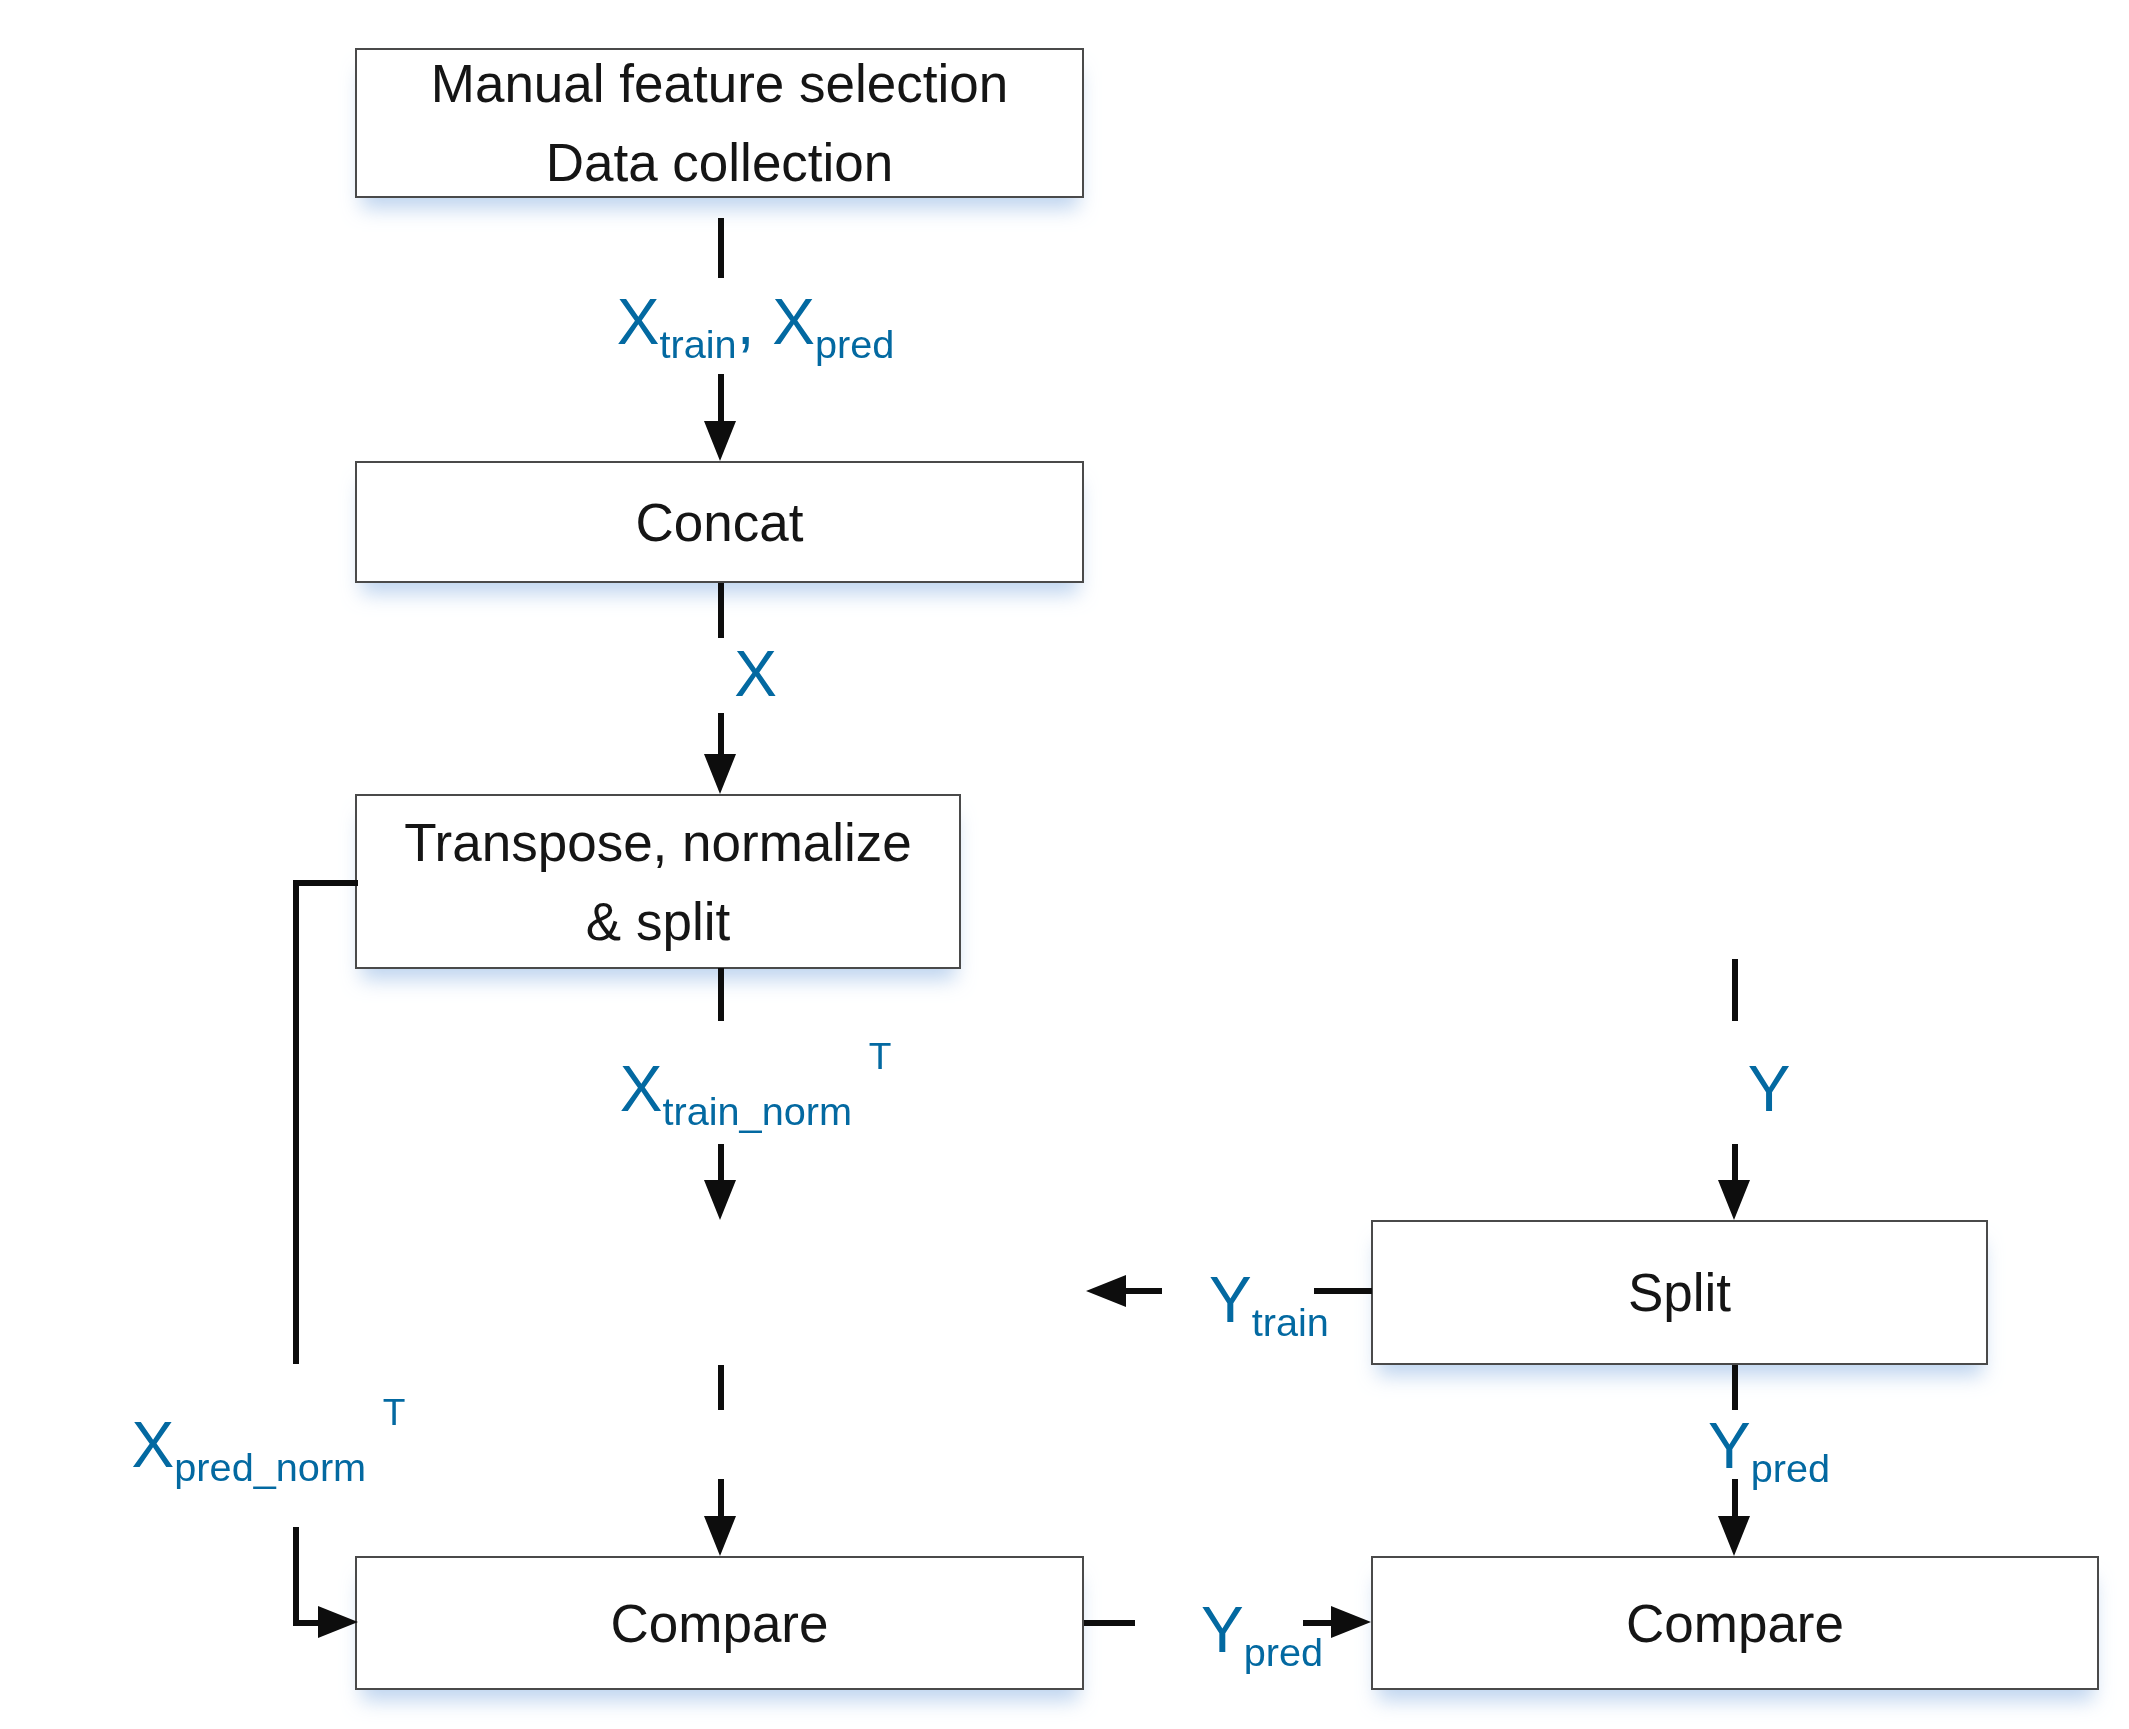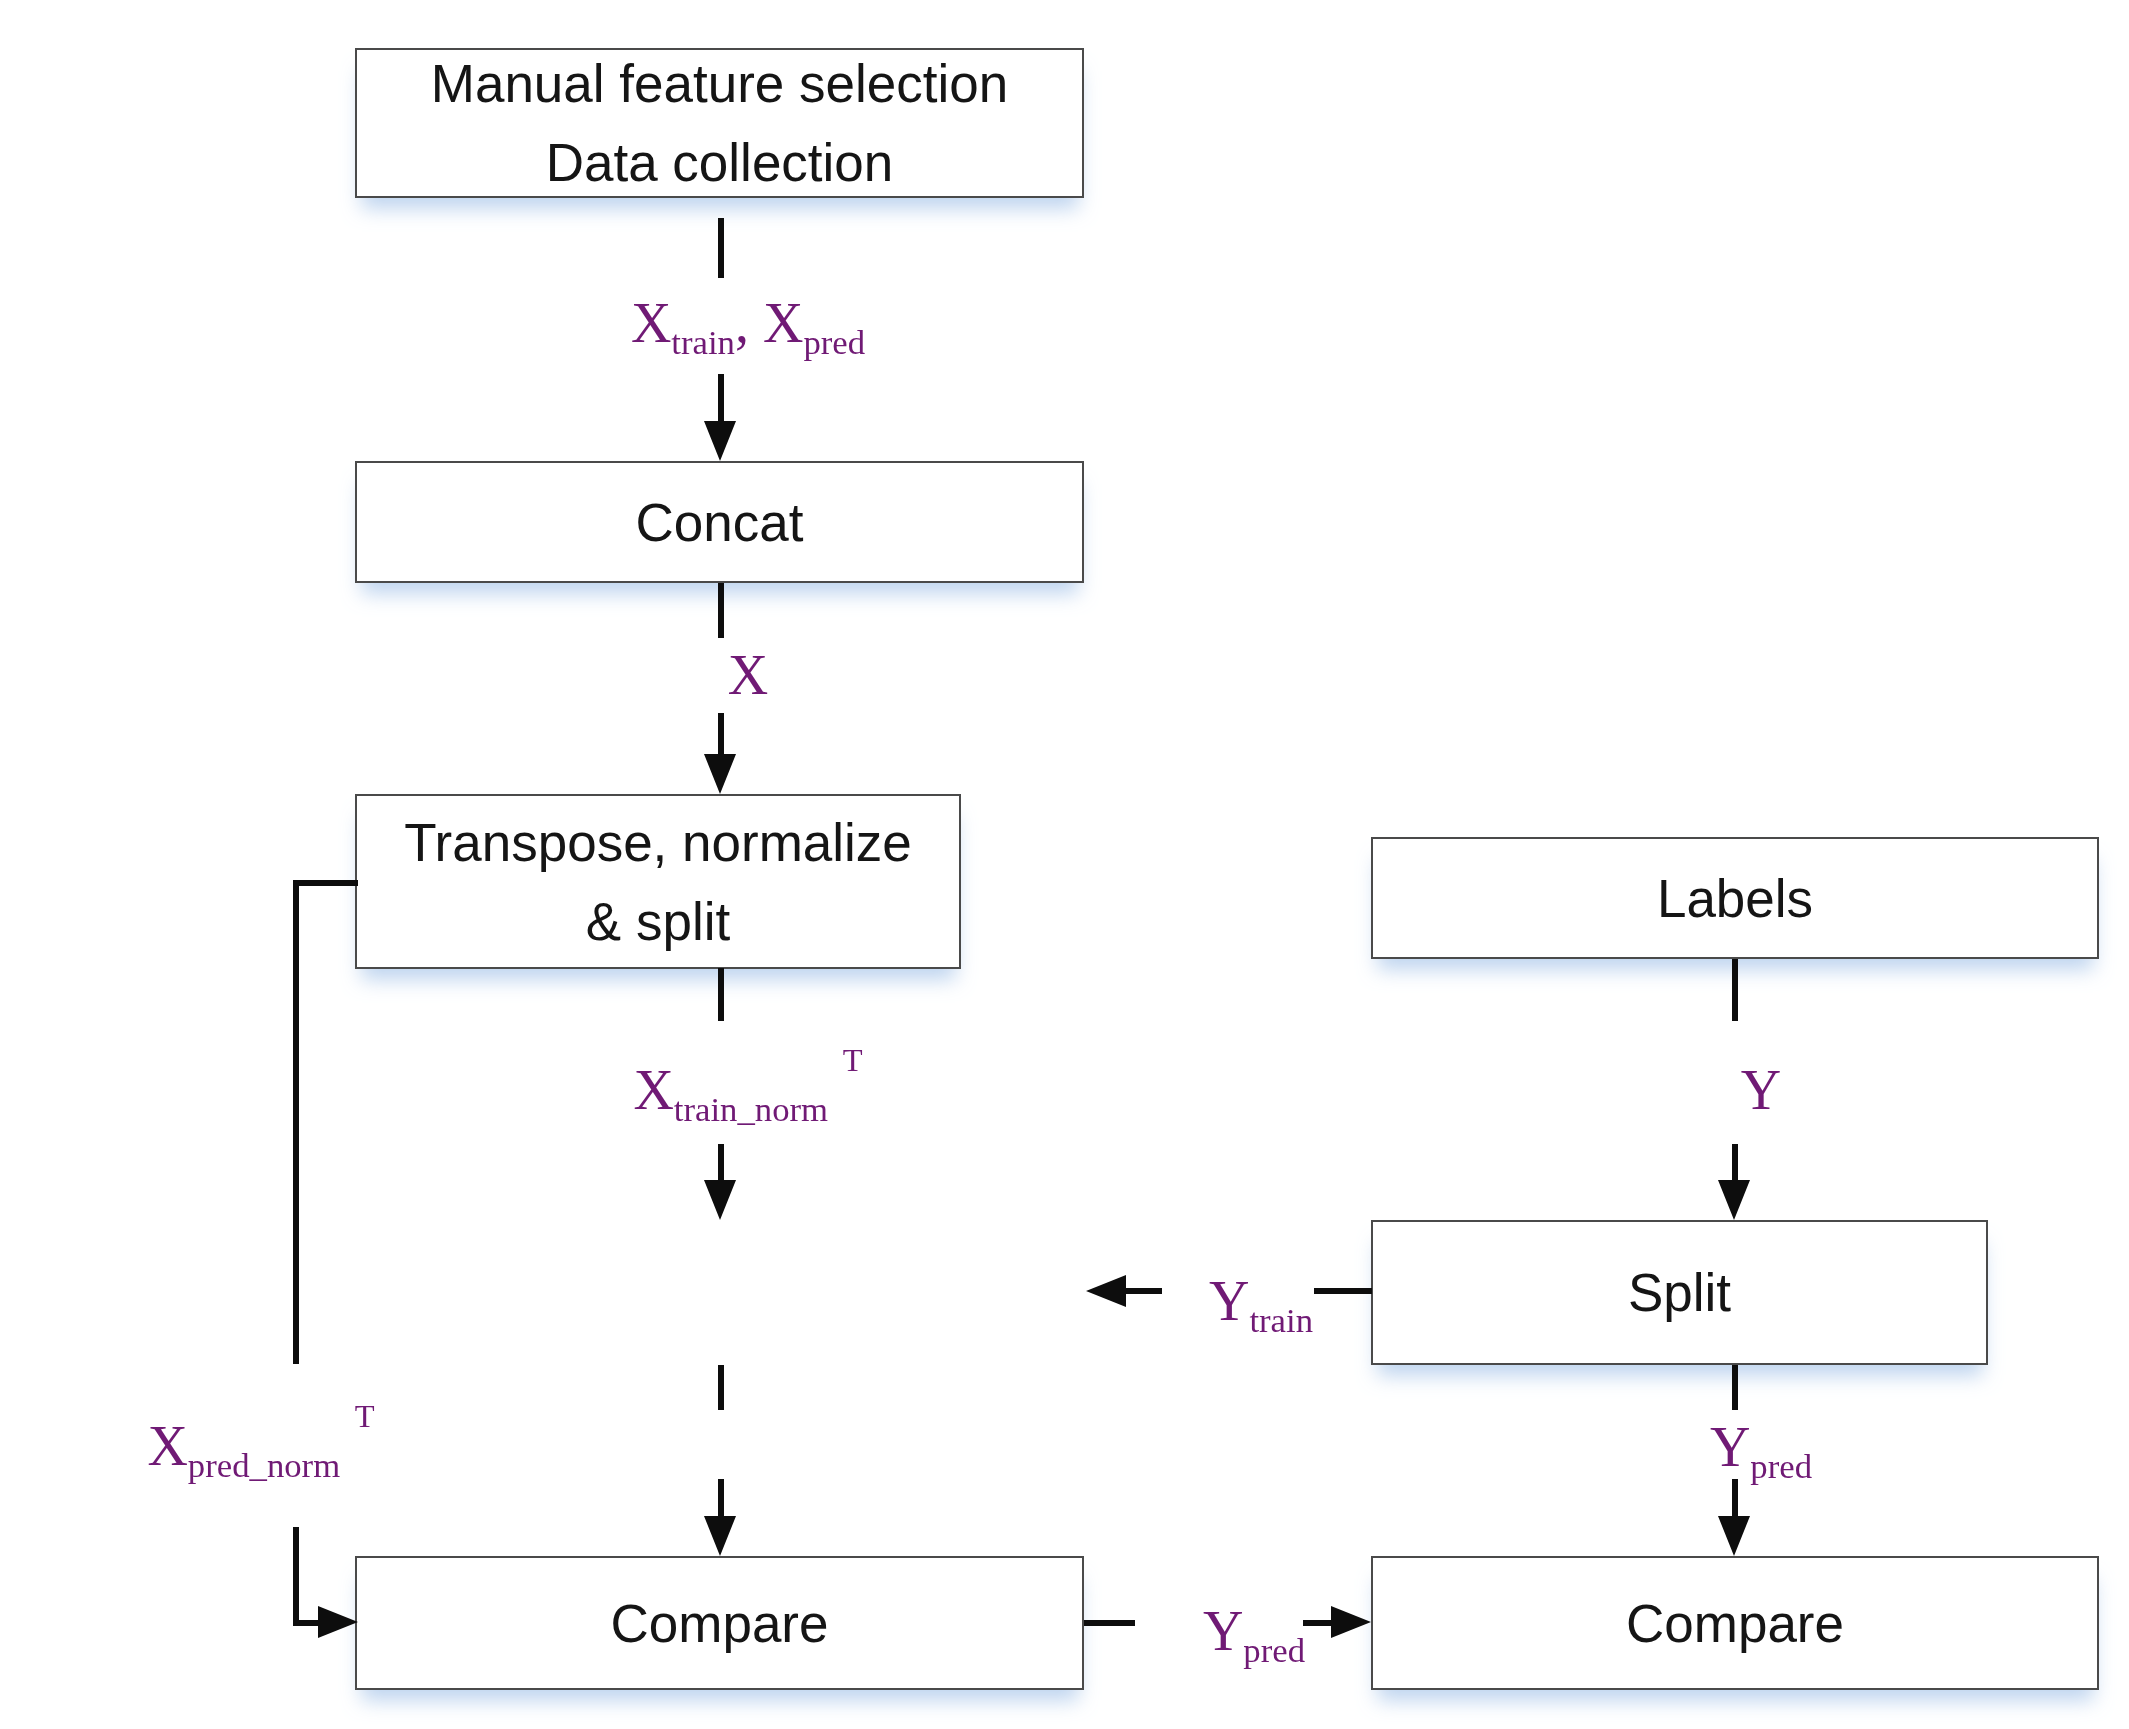--- a/index.html
+++ b/index.html
@@ -35,25 +35,24 @@
   .hline{position:absolute;height:5.5px;background:#0d0d0d;}
   
   .ah{position:absolute;width:0;height:0;}
   .ah-down{border-left:16.4px solid transparent;border-right:16.4px solid transparent;border-top:40px solid #0d0d0d;}
   .ah-left{border-top:16.4px solid transparent;border-bottom:16.4px solid transparent;border-right:40px solid #0d0d0d;}
   .ah-right{border-top:16.4px solid transparent;border-bottom:16.4px solid transparent;border-left:40px solid #0d0d0d;}
   
   .elabel{
     position:absolute;
     transform:translate(-50%,-50%);
-    font-size:56px;
+    font-size:64px;
     line-height:1.1;
     white-space:pre;
-    color:#701a75;
-    font-family:Liberation Serif, serif;
+    color:#0369a1;
   }
   .elabel sub{
     font-size:0.62em;
     line-height:0;
   }
   .elabel .supT{
     font-size:0.58em;
     line-height:0;
     position:relative;
     top:-1.15em;
@@ -77,23 +76,20 @@
   <div class="node" style="left:355px;top:794px;width:606px;height:175px">
     <div class="node-line">Transpose, normalize</div>
     <div class="node-line">&amp; split</div>
   </div>
 
 
   <div class="node" style="left:355px;top:1556px;width:729px;height:134px">
     <div class="node-line">Compare</div>
   </div>
 
-  <div class="node" style="left:1371px;top:837px;width:728px;height:122px">
-    <div class="node-line">Labels</div>
-  </div>
 
   <div class="node" style="left:1371px;top:1220px;width:617px;height:145px">
     <div class="node-line">Split</div>
   </div>
 
   <div class="node" style="left:1371px;top:1556px;width:728px;height:134px">
     <div class="node-line">Compare</div>
   </div>
 
   <div class="vline" style="left:718px;top:218px;height:60px"></div>

